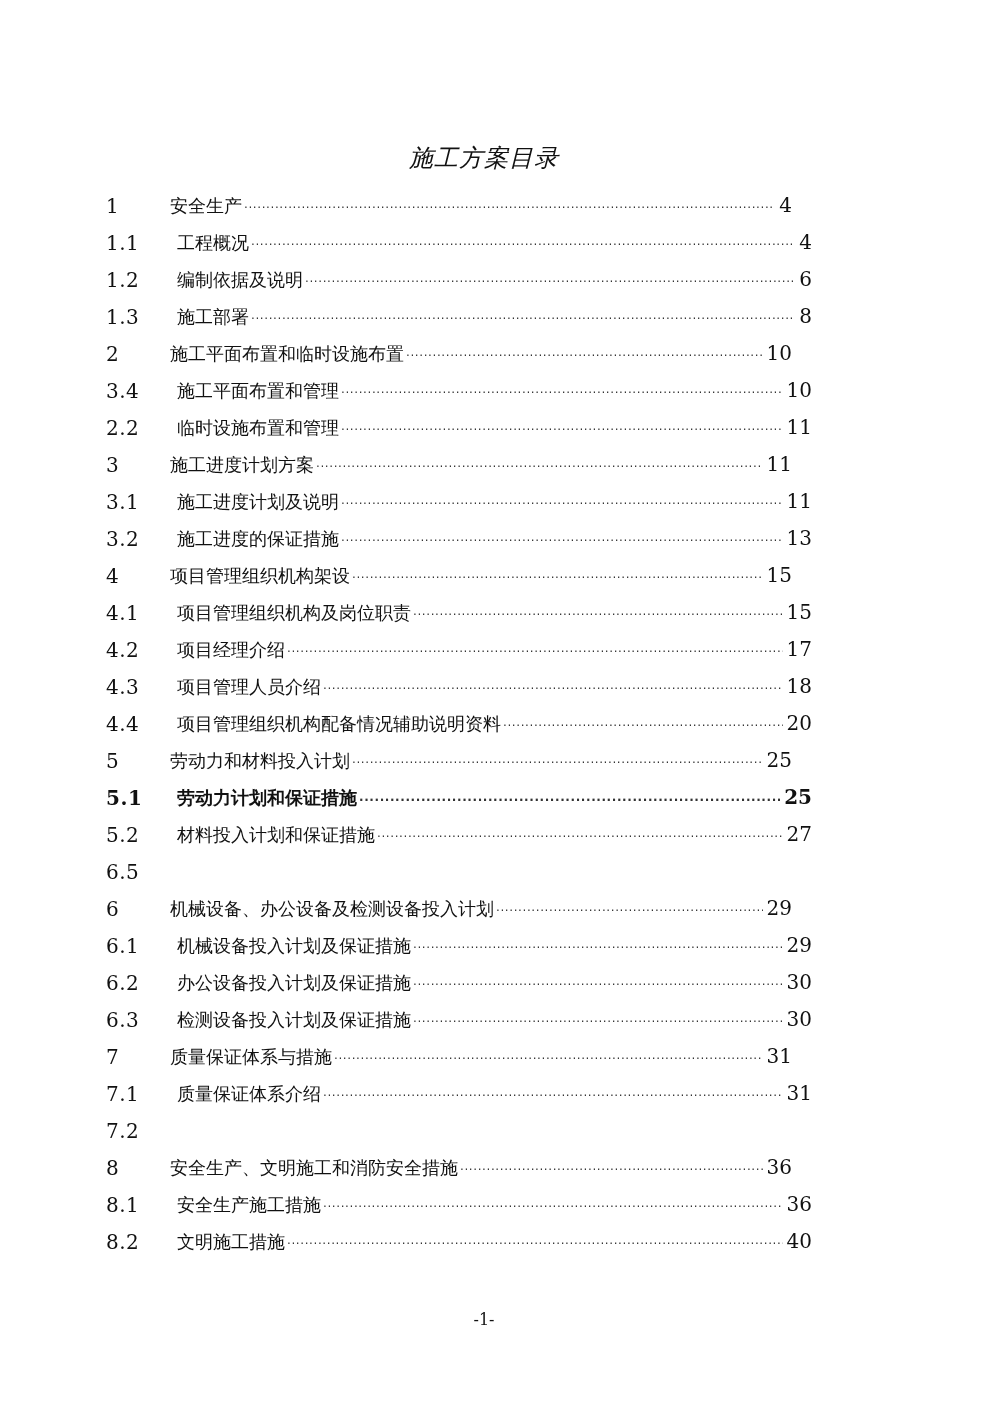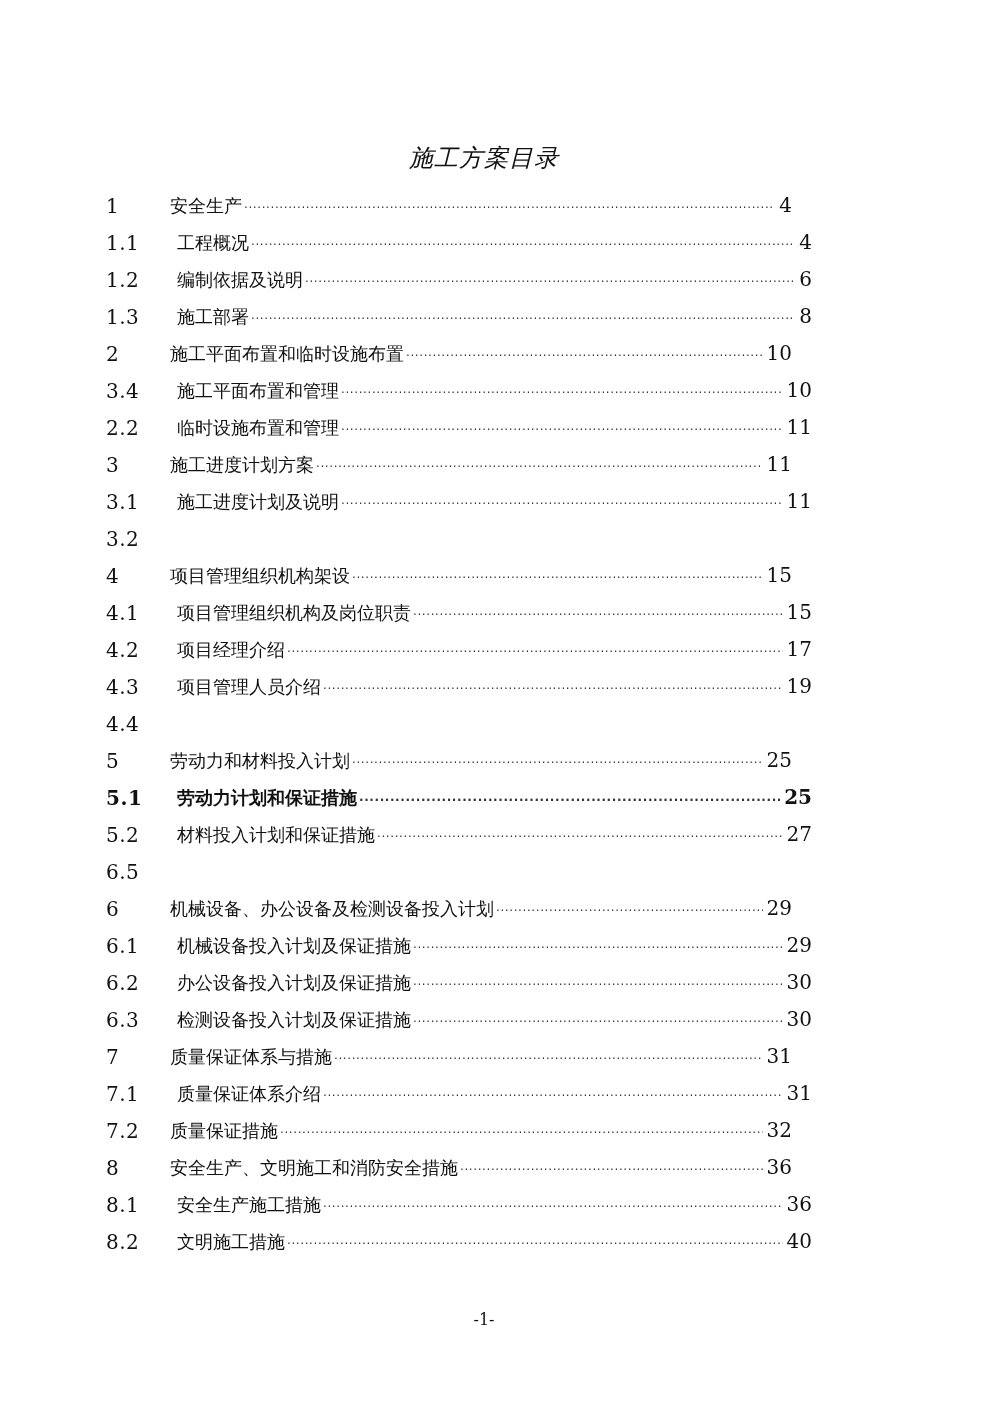--- a/index.html
+++ b/index.html
@@ -172,20 +172,25 @@
       <div class="toc-row lvl2" style="top: 296px;">
         <span class="toc-num">3.1</span>
         <span class="toc-line">
           <span class="toc-title">施工进度计划及说明</span>
           <span class="toc-dots"></span>
           <span class="toc-page">11</span>
         </span>
       </div>
       <div class="toc-row lvl2" style="top: 333px;">
         <span class="toc-num">3.2</span>
+        <span class="toc-line">
+          <span class="toc-title">施工进度的保证措施</span>
+          <span class="toc-dots"></span>
+          <span class="toc-page">13</span>
+        </span>
       </div>
       <div class="toc-row lvl1" style="top: 370px;">
         <span class="toc-num">4</span>
         <span class="toc-line">
           <span class="toc-title">项目管理组织机构架设</span>
           <span class="toc-dots"></span>
           <span class="toc-page">15</span>
         </span>
       </div>
       <div class="toc-row lvl2" style="top: 407px;">
@@ -202,25 +207,30 @@
           <span class="toc-title">项目经理介绍</span>
           <span class="toc-dots"></span>
           <span class="toc-page">17</span>
         </span>
       </div>
       <div class="toc-row lvl2" style="top: 481px; padding-left: 6px;">
         <span class="toc-num">4.3</span>
         <span class="toc-line">
           <span class="toc-title">项目管理人员介绍</span>
           <span class="toc-dots"></span>
-          <span class="toc-page">19</span>
+          <span class="toc-page">18</span>
         </span>
       </div>
       <div class="toc-row lvl2" style="top: 518px;">
         <span class="toc-num">4.4</span>
+        <span class="toc-line">
+          <span class="toc-title">项目管理组织机构配备情况辅助说明资料</span>
+          <span class="toc-dots"></span>
+          <span class="toc-page">20</span>
+        </span>
       </div>
       <div class="toc-row lvl1" style="top: 555px;">
         <span class="toc-num">5</span>
         <span class="toc-line">
           <span class="toc-title">劳动力和材料投入计划</span>
           <span class="toc-dots"></span>
           <span class="toc-page">25</span>
         </span>
       </div>
       <div class="toc-row lvl2" style="top: 592px; font-weight: bold;">
@@ -285,25 +295,20 @@
       <div class="toc-row lvl2" style="top: 888px;">
         <span class="toc-num">7.1</span>
         <span class="toc-line">
           <span class="toc-title">质量保证体系介绍</span>
           <span class="toc-dots"></span>
           <span class="toc-page">31</span>
         </span>
       </div>
       <div class="toc-row lvl1" style="top: 925px;">
         <span class="toc-num">7.2</span>
-        <span class="toc-line">
-          <span class="toc-title">质量保证措施</span>
-          <span class="toc-dots"></span>
-          <span class="toc-page">32</span>
-        </span>
       </div>
       <div class="toc-row lvl1" style="top: 962px;">
         <span class="toc-num">8</span>
         <span class="toc-line">
           <span class="toc-title">安全生产、文明施工和消防安全措施</span>
           <span class="toc-dots"></span>
           <span class="toc-page">36</span>
         </span>
       </div>
       <div class="toc-row lvl2" style="top: 999px;">

